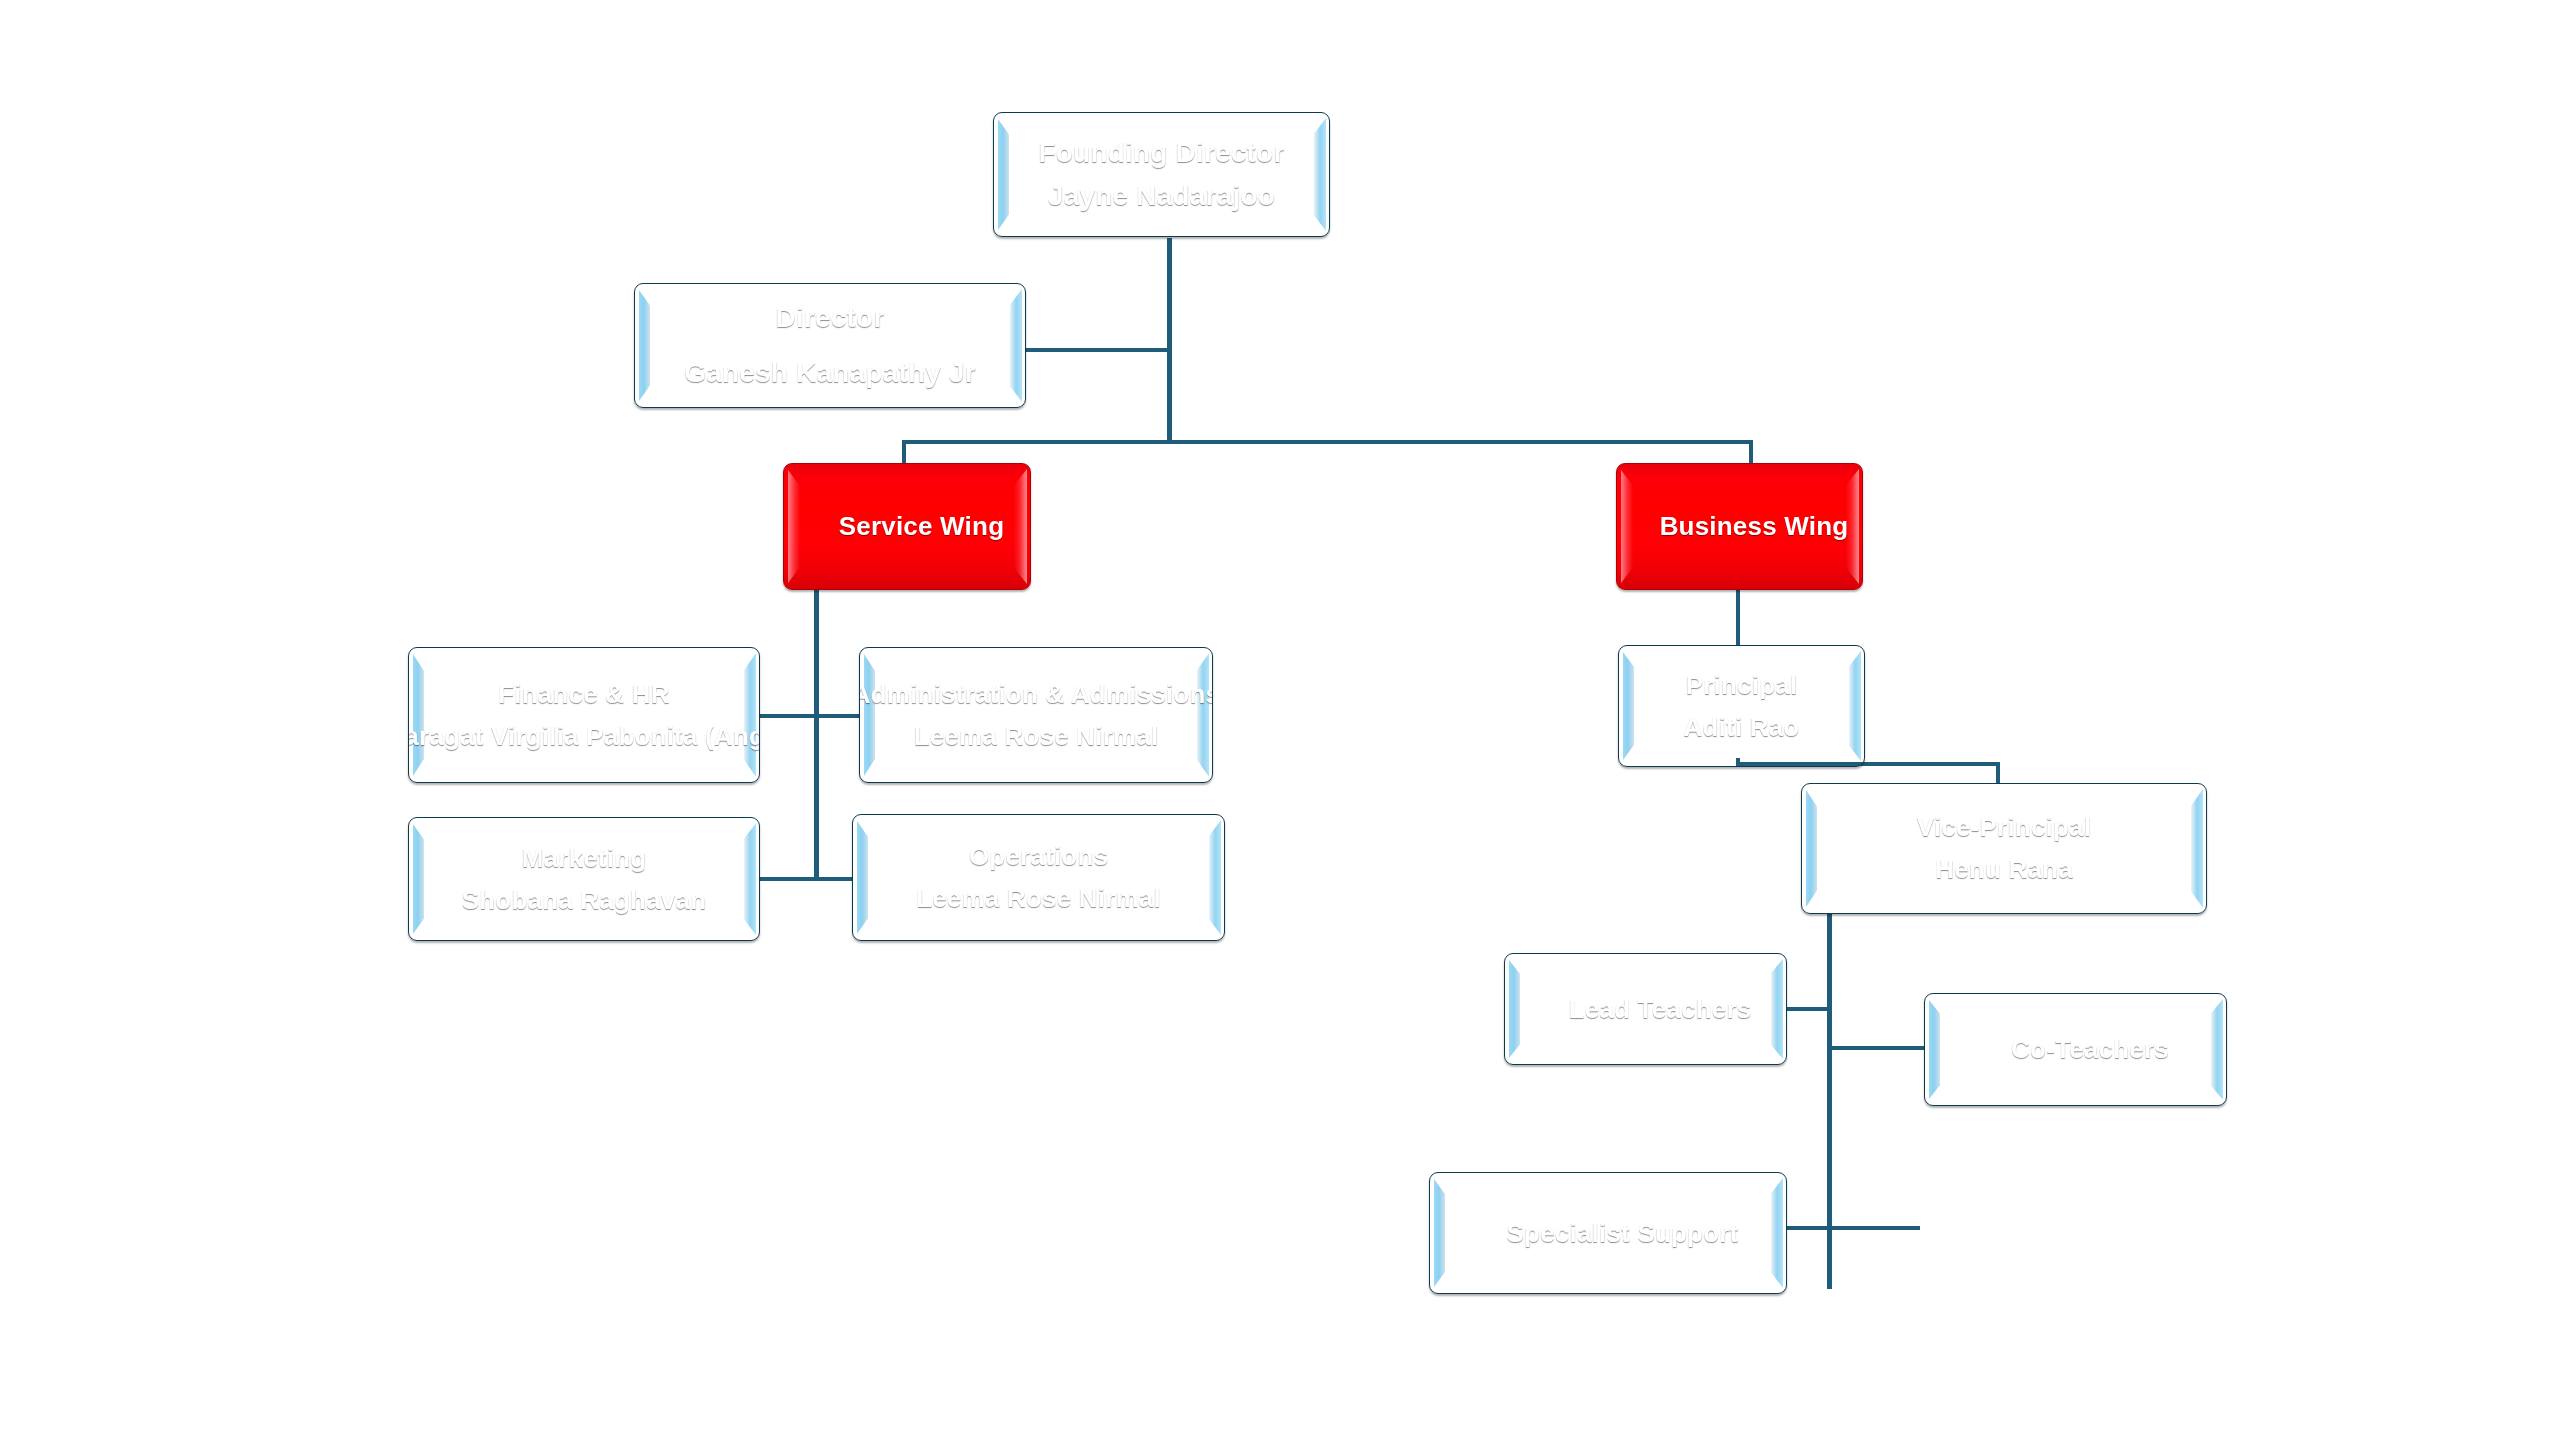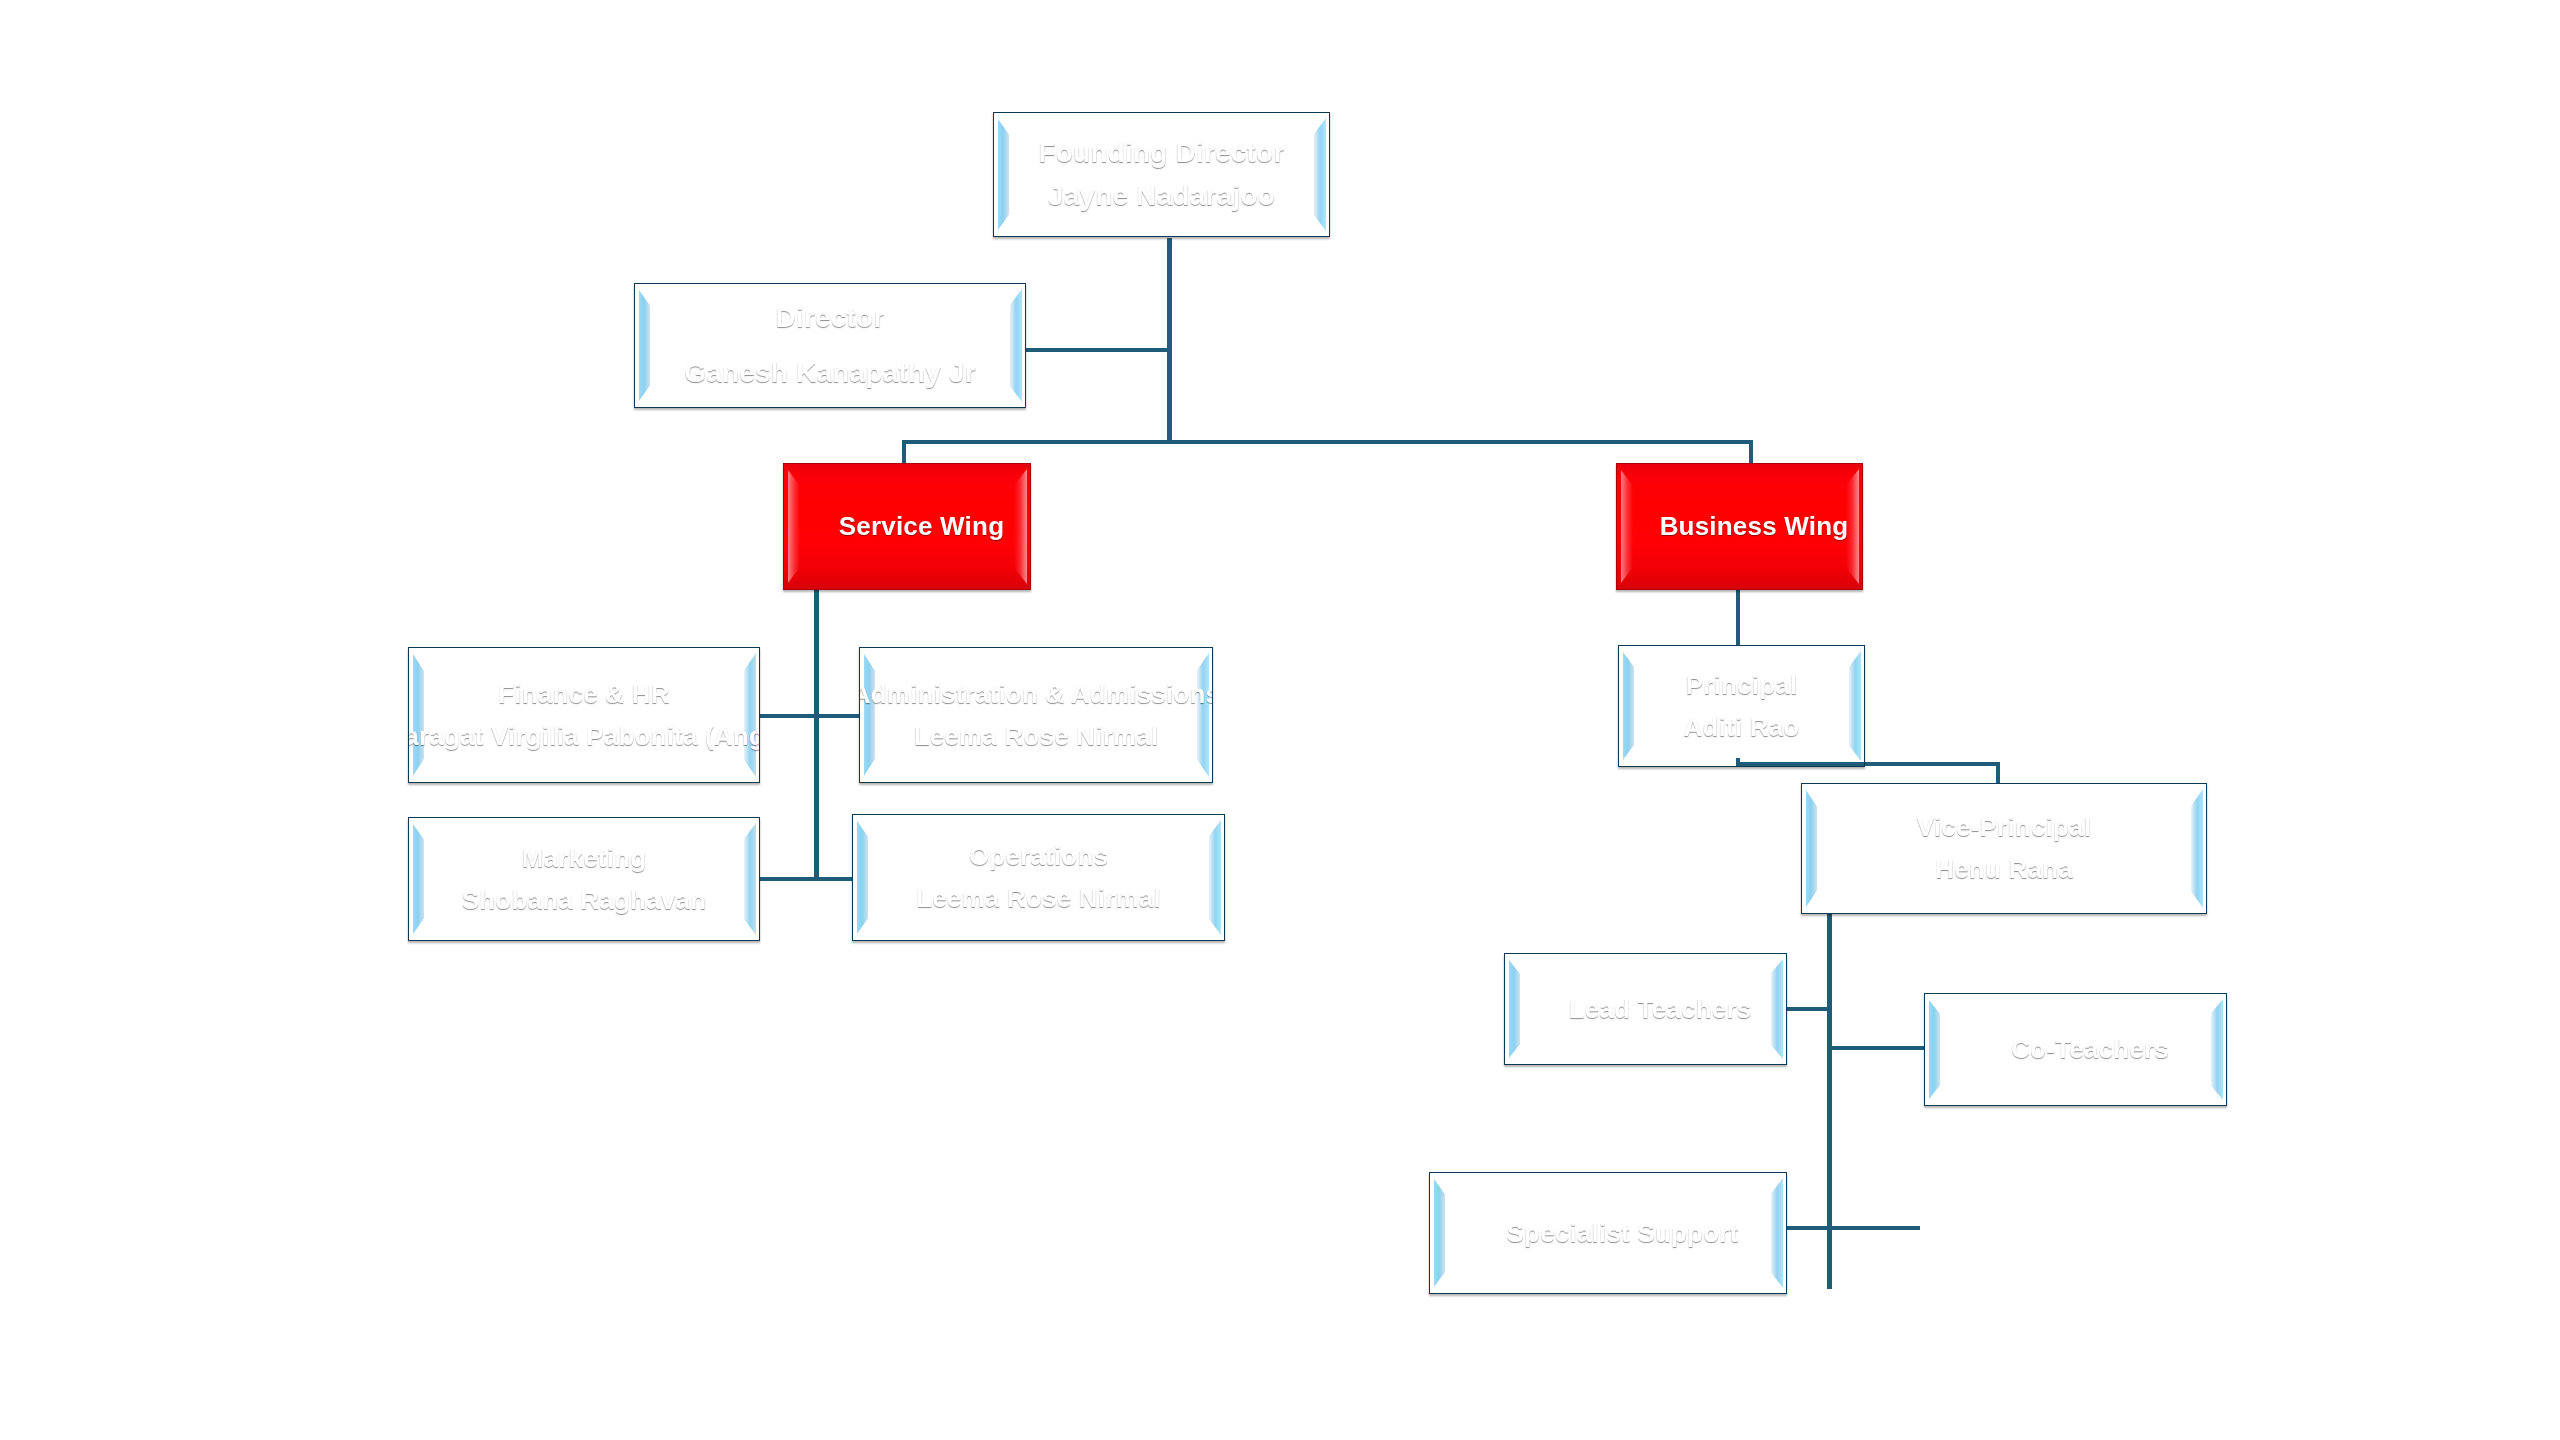--- a/index.html
+++ b/index.html
@@ -33,20 +33,21 @@
     box-sizing: border-box;
     display: flex;
     flex-direction: column;
     align-items: center;
     justify-content: center;
     text-align: center;
     color: #ffffff;
     font-weight: bold;
     letter-spacing: .2px;
     overflow: hidden;
+    border-radius: 9px;
   }
 
   
   .node.blue {
     background:
       linear-gradient(to bottom,
         #1d4a6b 0%,
         #1f5578 12%,
         #2a6f94 42%,
         #226away 42%,

